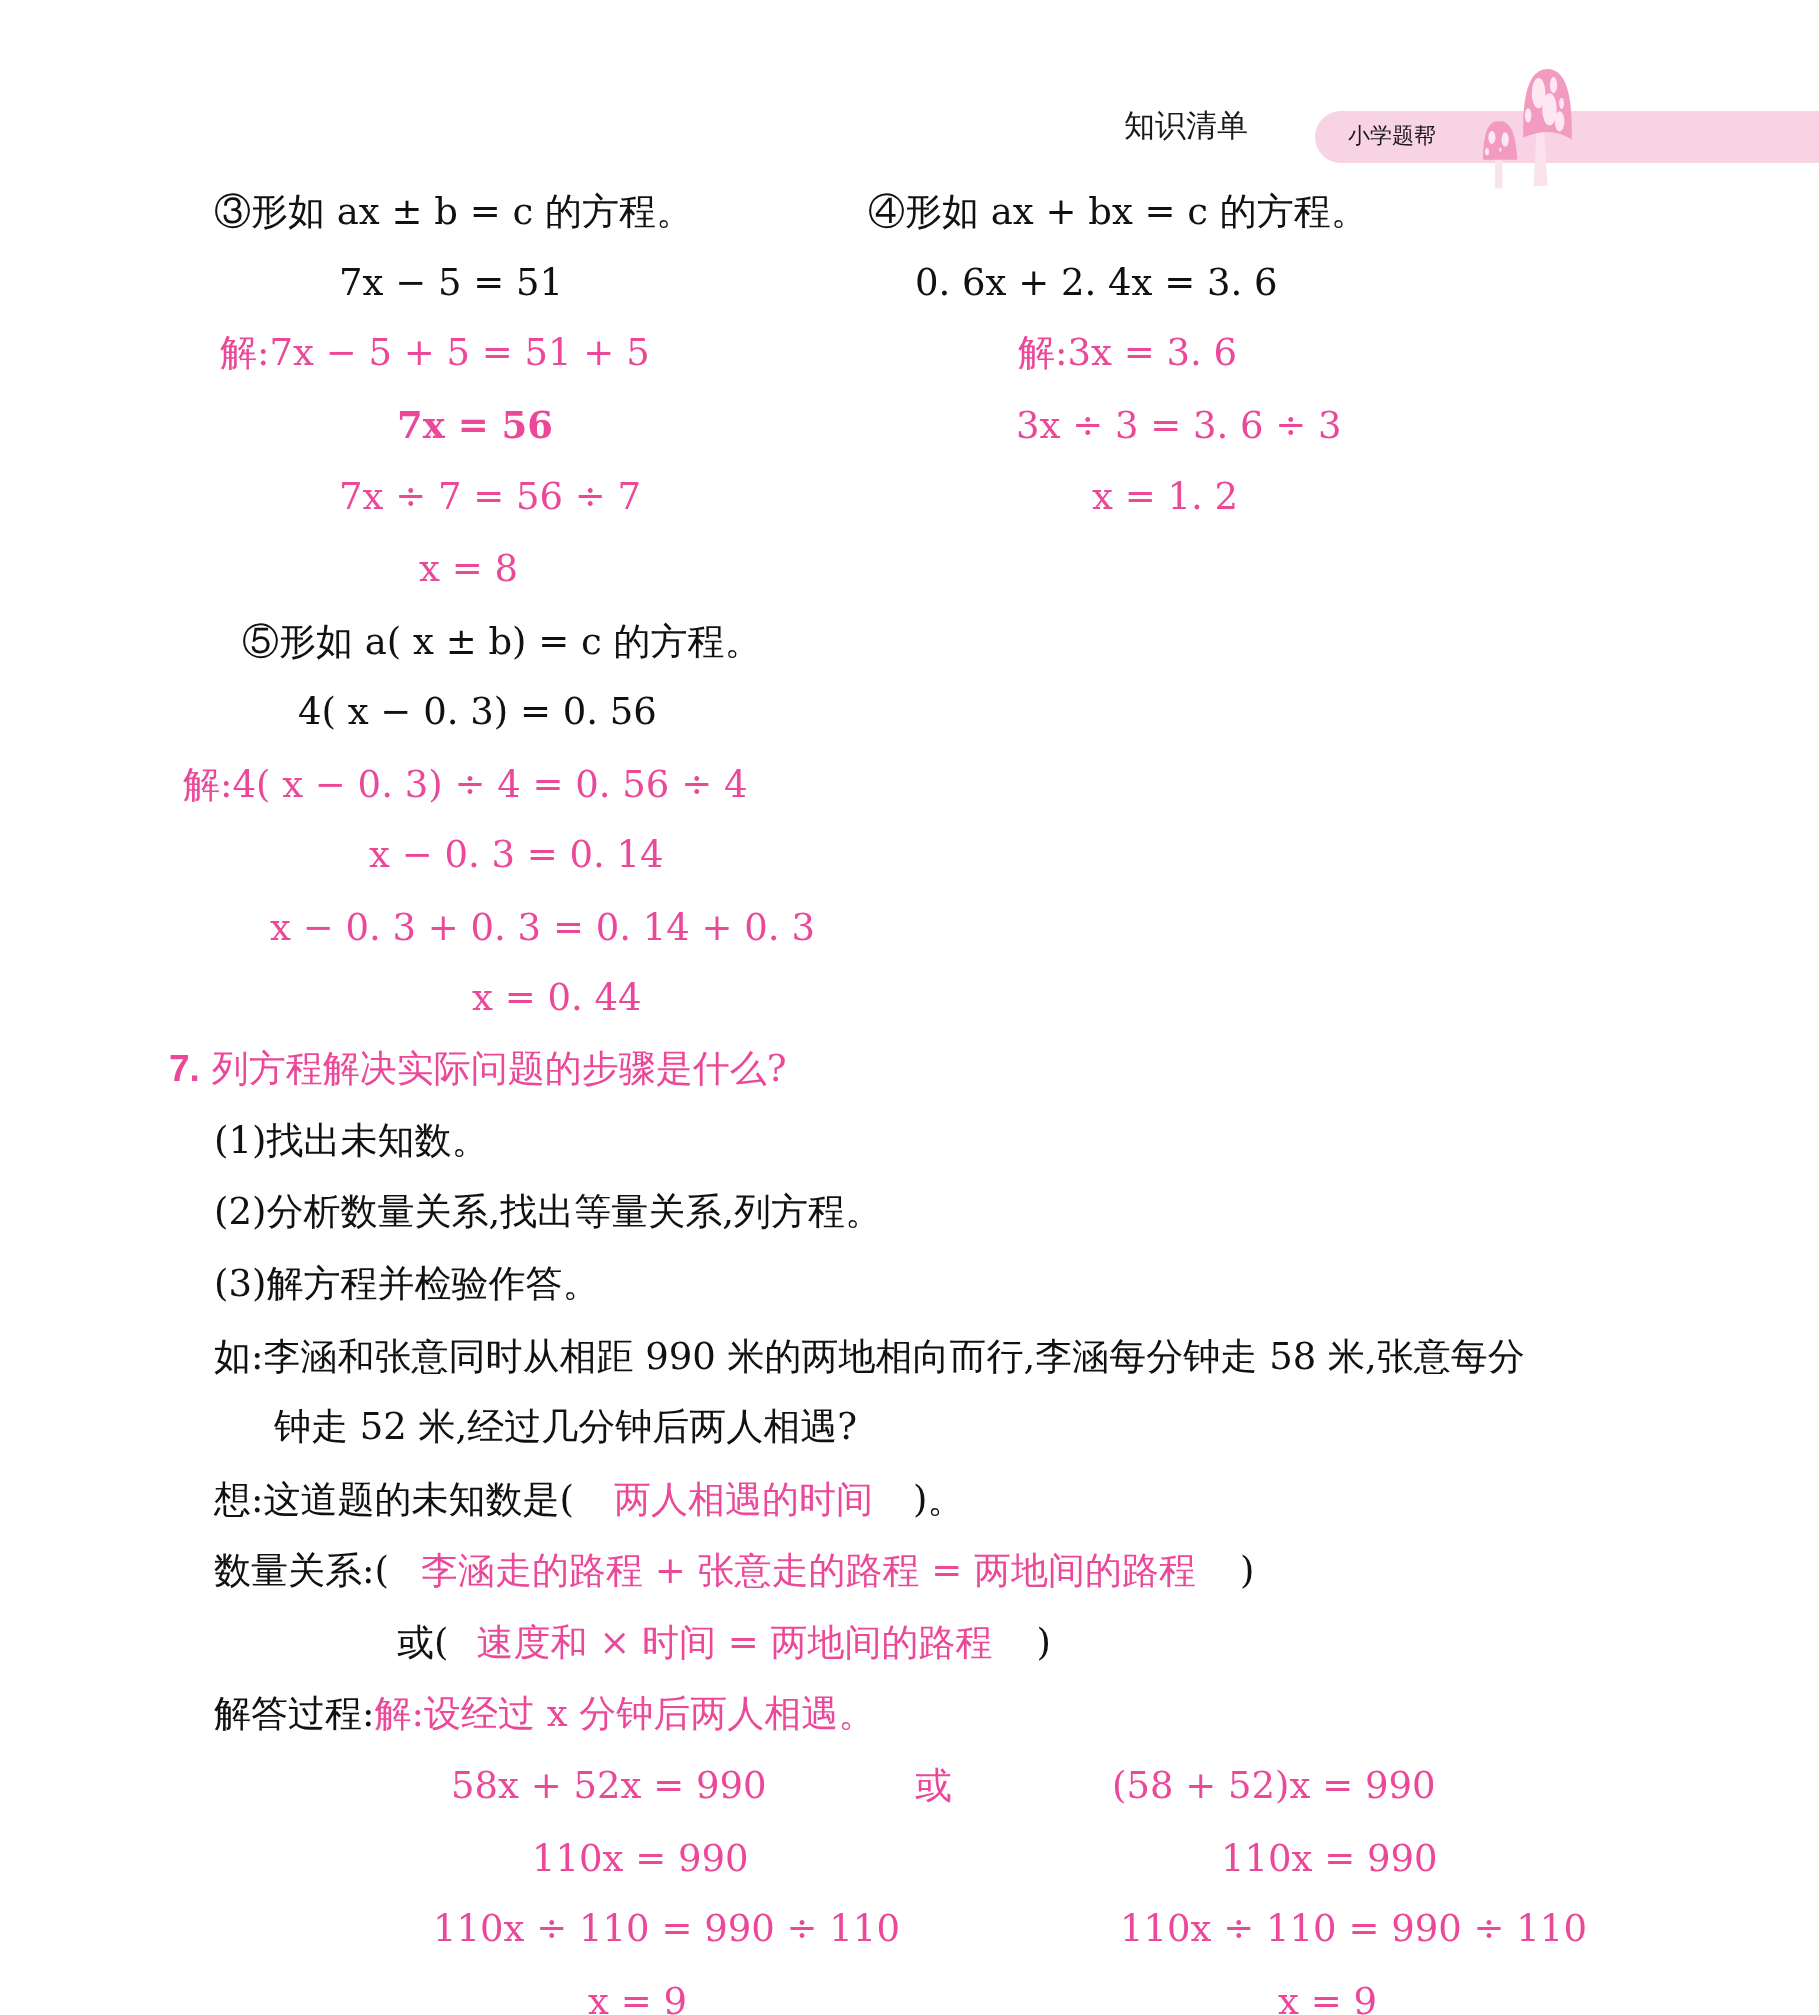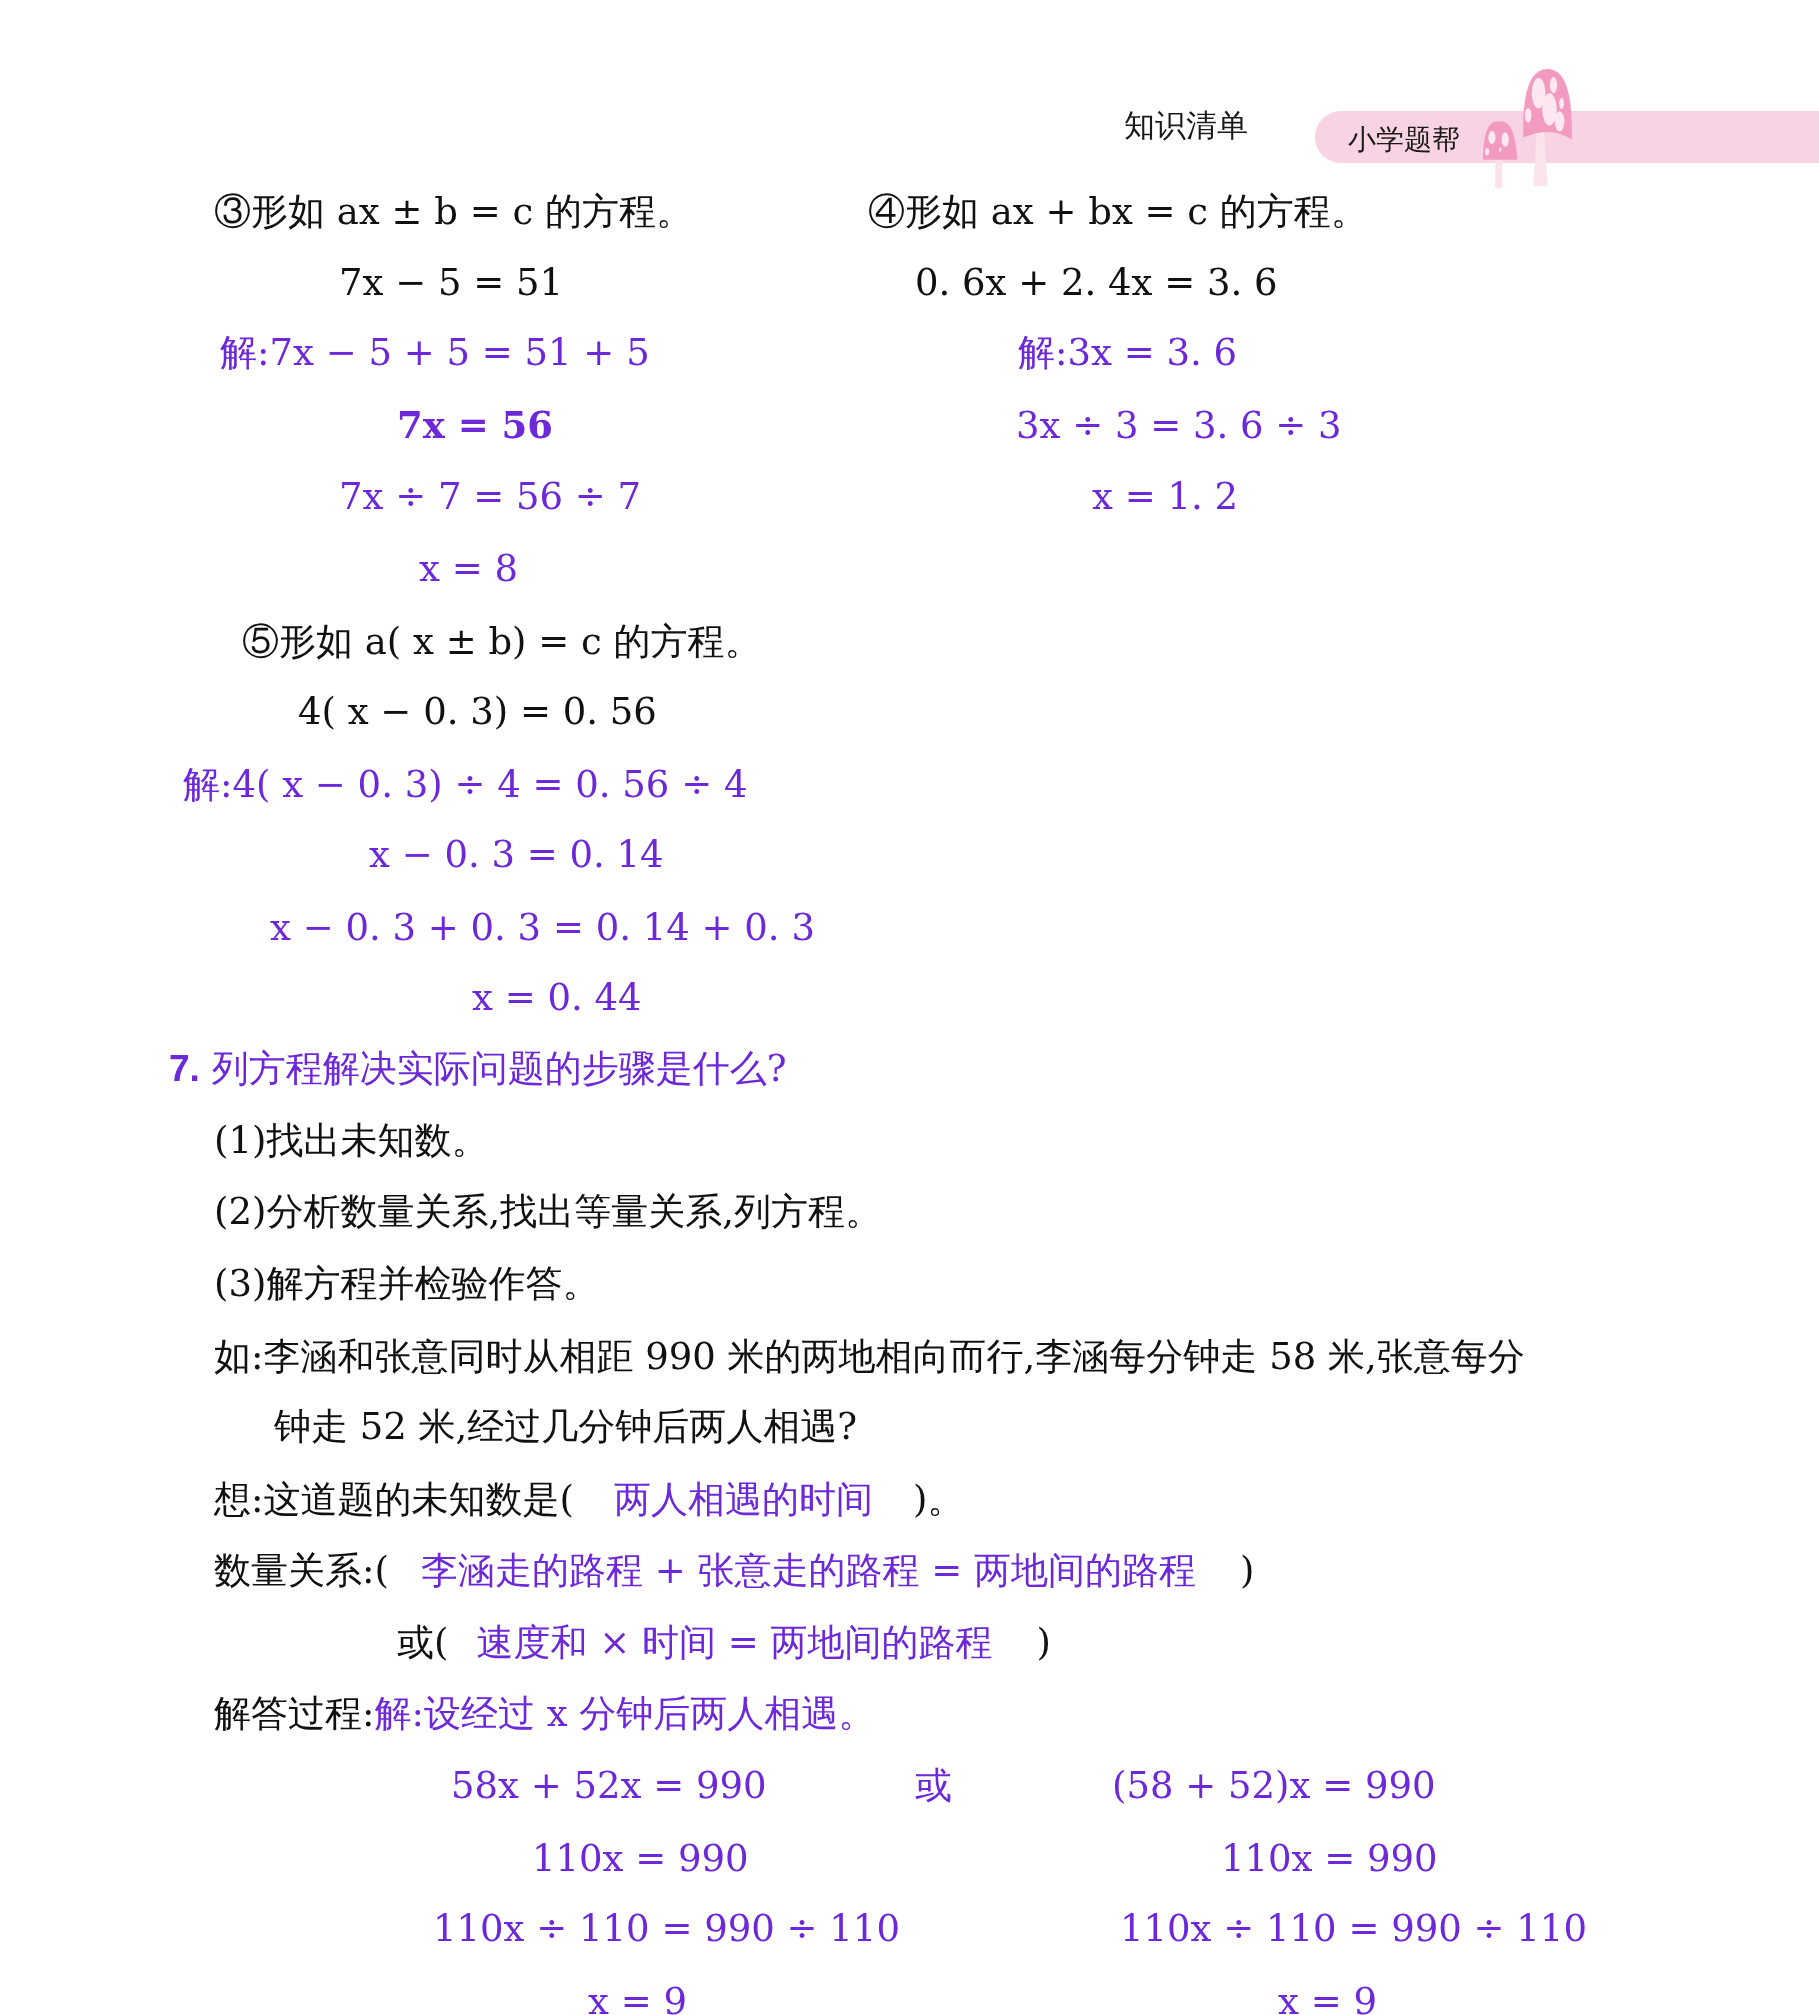--- a/index.html
+++ b/index.html
@@ -1,24 +1,24 @@
 <!DOCTYPE html>
 <html style="font-size:6.4px"><head>
 <meta charset="utf-8">
 <style>
   html, body { margin: 0; padding: 0; background: #ffffff; }
   body { width: 1820px; height: 2532px; position: relative; overflow: hidden;
          font-family: "DejaVu Serif", "Liberation Serif", serif; color: #111; }
   .abs { position: absolute; white-space: nowrap; line-height: 1; }
   .t { font-size: 37px; }
-  .pink { color: #6d28d9; text-align: center; }
+  .pink { color: #ec4899; text-align: center; }
   .header-label { font-size: 31px; color: #1a1a1a; }
   .banner { position: absolute; left: 1315px; top: 111px; width: 505px; height: 52px;
             background: #f8d3e4; border-radius: 26px 0 0 26px; }
-  .banner-label { position: absolute; left: 1348px; top: 121px; font-size: 28px; color: #1a1a1a;
+  .banner-label { position: absolute; left: 1348px; top: 121px; font-size: 22px; color: #1a1a1a;
                   font-family: "DejaVu Sans", "Liberation Sans", sans-serif; }
   .q7 { font-size: 37px; }
   .q7 .num { font-weight: bold; font-family: "Liberation Sans", sans-serif; }
 </style>
 </head>
 <body>
 
 <div class="abs header-label" style="left:1124px; top:110px;text-align:right;">知识清单</div>
 <div class="banner"></div>
 <div class="banner-label">小学题帮</div>

